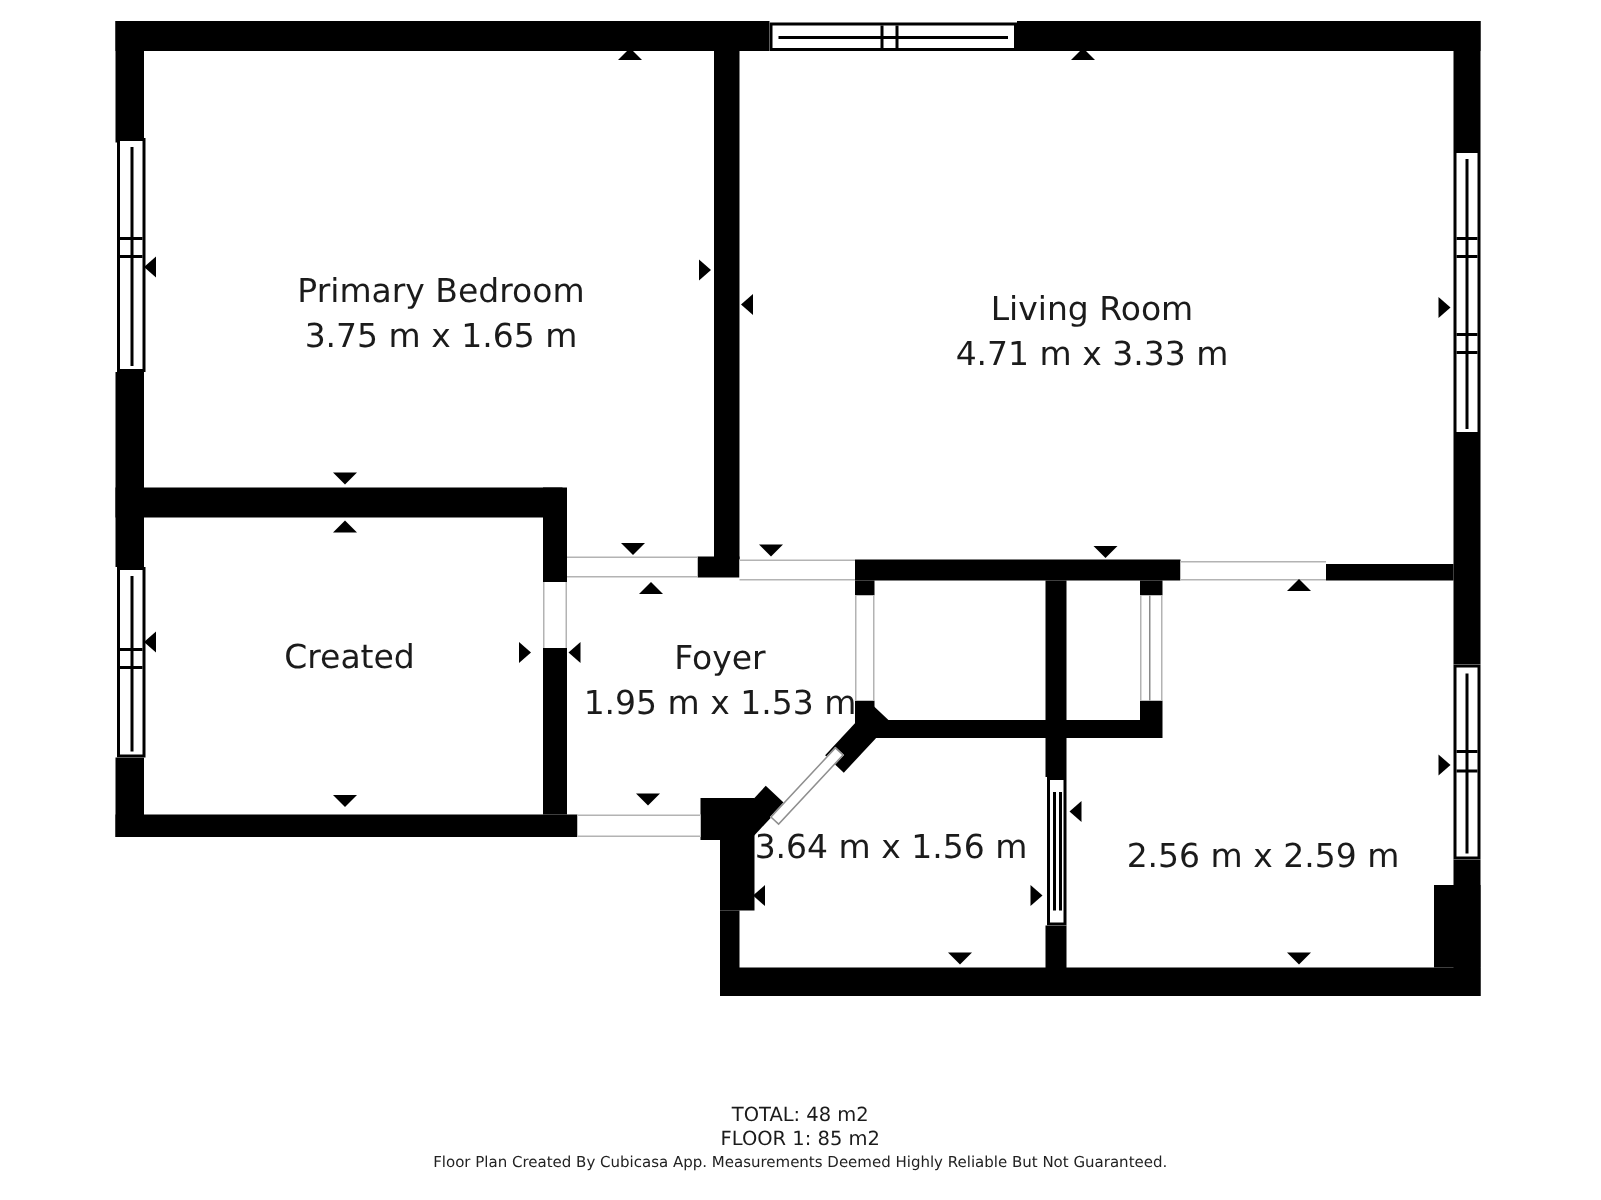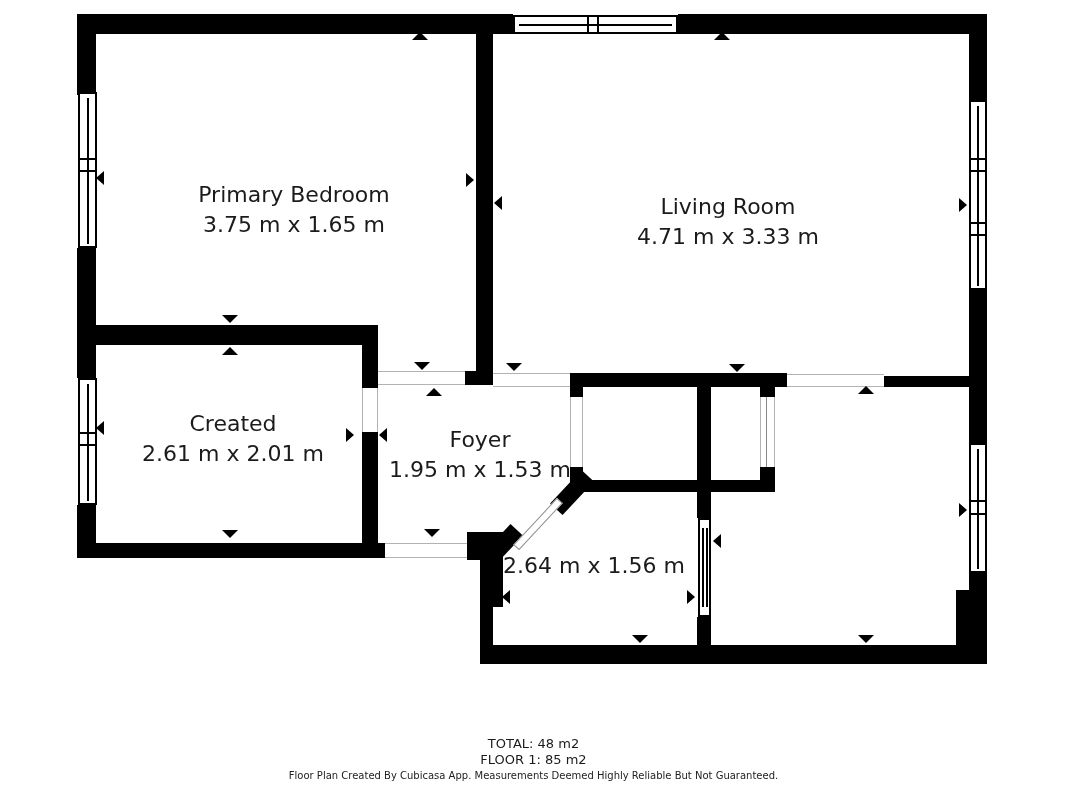--- a/index.html
+++ b/index.html
@@ -143,30 +143,30 @@
   <div class="room-label" style="left:294px;top:210px;">
     <div>Primary Bedroom</div>
     <div>3.75 m x 1.65 m</div>
   </div>
   <div class="room-label" style="left:728px;top:222px;">
     <div>Living Room</div>
     <div>4.71 m x 3.33 m</div>
   </div>
   <div class="room-label" style="left:233px;top:439px;">
     <div>Created</div>
-    <div>2.61 m x 2.01 m</div>
   </div>
   <div class="room-label" style="left:480px;top:439px;margin-top:16px;">
     <div>Foyer</div>
     <div>1.95 m x 1.53 m</div>
   </div>
   <div class="room-label" style="left:594px;top:566px;">
-    <div>2.64 m x 1.56 m</div>
+    <div>3.64 m x 1.56 m</div>
   </div>
   <div class="room-label" style="left:842px;top:572px;">
+    <div>2.56 m x 2.59 m</div>
   </div>
 
   <div class="summary">
     <div>TOTAL: 48 m2</div>
     <div>FLOOR 1: 85 m2</div>
   </div>
   <div class="disclaimer">Floor Plan Created By Cubicasa App. Measurements Deemed Highly Reliable But Not Guaranteed.</div>
 
 </div>
 

